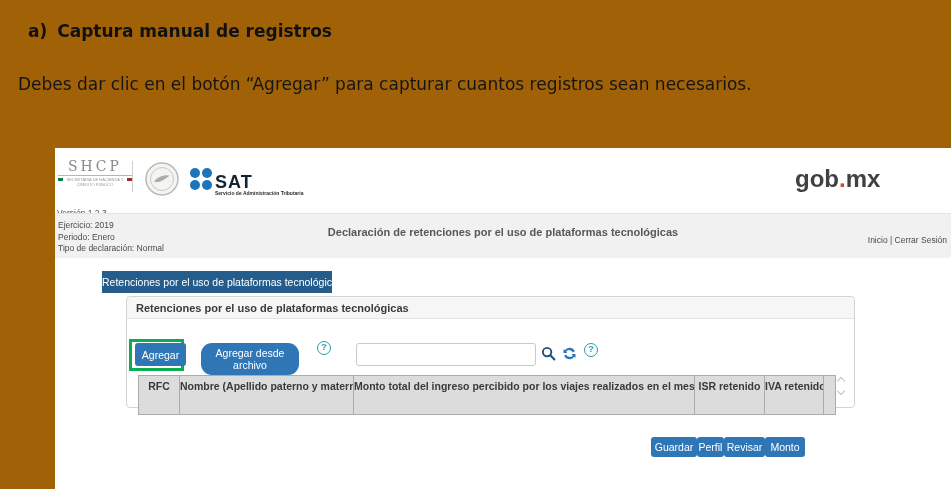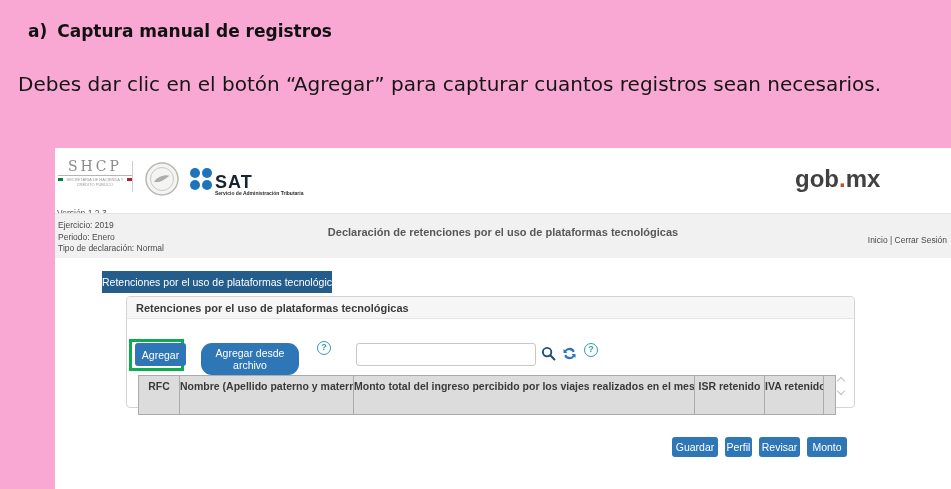--- a/index.html
+++ b/index.html
@@ -1,29 +1,29 @@
 <!DOCTYPE html>
 <html style="--accent-blue: #2E76B5; --tab-blue: #245D8C; --highlight-green: #0BAD4E; --help-teal: #2B9EA8; --gob-dot-red: #CE4B27; --table-header-bg: #DCDCDC;"><head>
 <meta charset="utf-8">
 <style>
   :root{
     --accent-blue:#2E76B5; --tab-blue:#245D8C; --highlight-green:#0BAD4E;
     --help-teal:#2B9EA8; --gob-dot-red:#CE4B27; --table-header-bg:#DCDCDC;
   }
   *{margin:0;padding:0;box-sizing:border-box;}
   html,body{background:#fff;}
-  .page{position:relative;width:951px;height:489px;background:#f9a8d4;overflow:hidden;
+  .page{position:relative;width:951px;height:489px;background:#a16207;overflow:hidden;
          font-family:"Liberation Sans",sans-serif;}
 
   
   .doc-heading{position:absolute;left:28px;top:21px;font-family:"DejaVu Sans",sans-serif;
     font-weight:bold;font-size:17px;color:#111;white-space:nowrap;}
   .doc-heading .marker{margin-right:10px;}
   .doc-paragraph{position:absolute;left:18px;top:70px;width:922px;
-    font-family:"DejaVu Sans",sans-serif;font-size:20px;line-height:28px;color:#151515;}
+    font-family:"DejaVu Sans",sans-serif;font-size:17px;line-height:28px;color:#151515;}
 
   
   .shot{position:absolute;left:55px;top:148px;width:896px;height:341px;background:#fff;}
 
   
   .app-header{position:absolute;left:0;top:0;width:896px;height:59px;background:#fff;}
   .shcp{position:absolute;left:3px;top:10px;width:74px;text-align:center;}
   .shcp .acronym{font-family:"DejaVu Serif",serif;font-size:14px;letter-spacing:3px;color:#8A8A8A;
      border-bottom:1px solid #B5B5B5;display:block;padding-bottom:1px;}
   .shcp .dept{font-size:4px;color:#9A9A9A;line-height:5px;margin-top:1px;position:relative;padding:0 6px;}
@@ -85,21 +85,21 @@
   .rtable .cell:last-child{border-right:none;}
   .c-rfc{width:41px;} .c-nombre{width:174px;} .c-monto{width:341px;}
   .c-isr{width:70px;} .c-iva{width:59px;} .c-fill{width:11px;}
   .scrollbar{position:absolute;left:708px;top:78px;width:14px;height:24px;}
   .chev{position:absolute;left:3px;width:6px;height:6px;border-right:1.6px solid #C0C0C0;
      border-bottom:1.6px solid #C0C0C0;cursor:pointer;}
   .chev.up{top:3px;transform:rotate(-135deg);}
   .chev.down{top:13px;transform:rotate(45deg);}
 
   
-  .actions{position:absolute;left:617px;top:289px;display:flex;gap:7px;justify-content:center;}
+  .actions{position:absolute;left:596px;top:289px;display:flex;justify-content:center;}
   .actions .btn{height:20px;line-height:20px;padding:0;}
   .b-guardar{width:46px;} .b-perfil{width:27px;} .b-revisar{width:41px;} .b-enviar{width:40px;}
 </style>
 </head>
 <body>
 
 <div class="page">
 
   <div class="doc-heading">
     <span class="marker">a)</span><span>Captura manual de registros</span>

